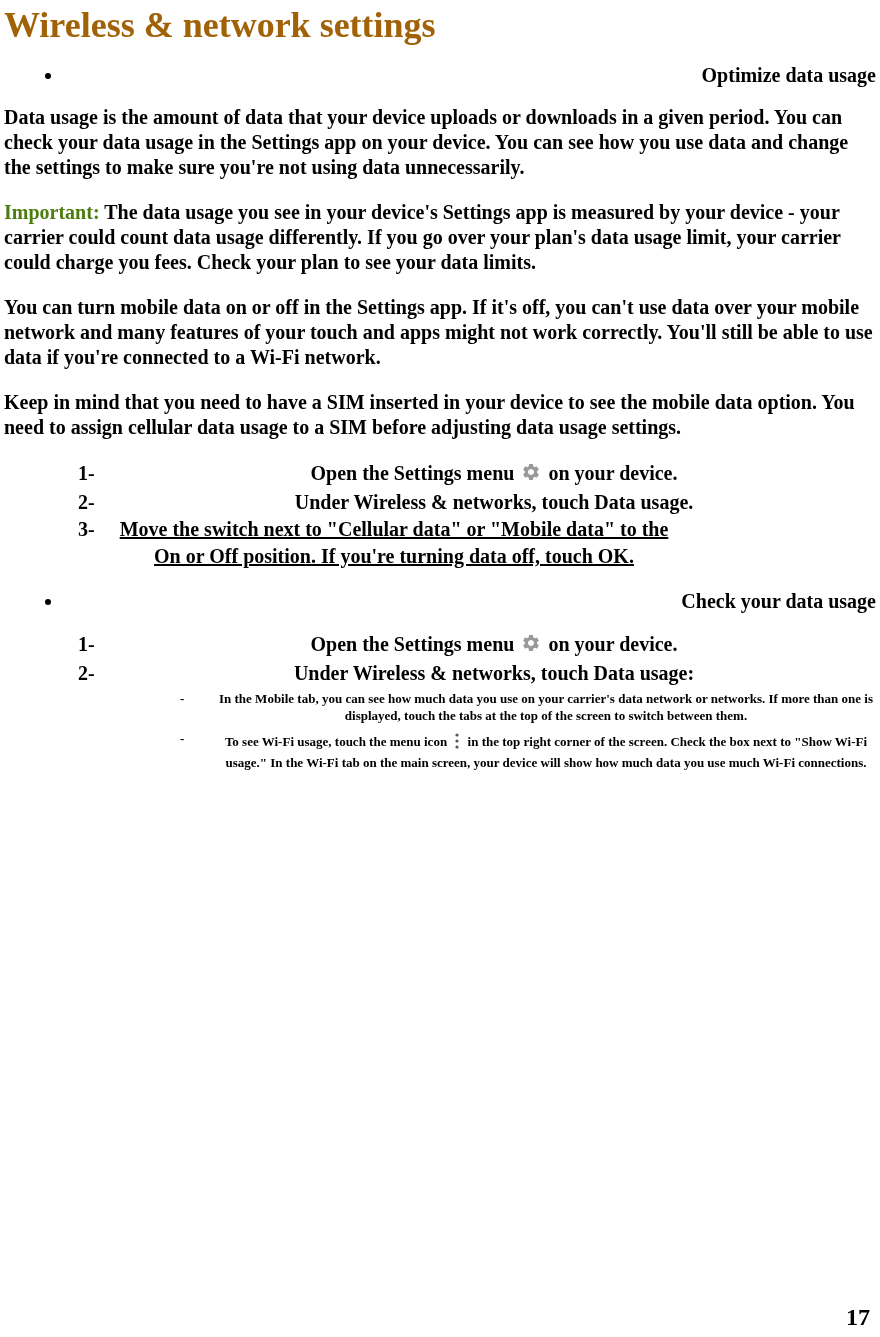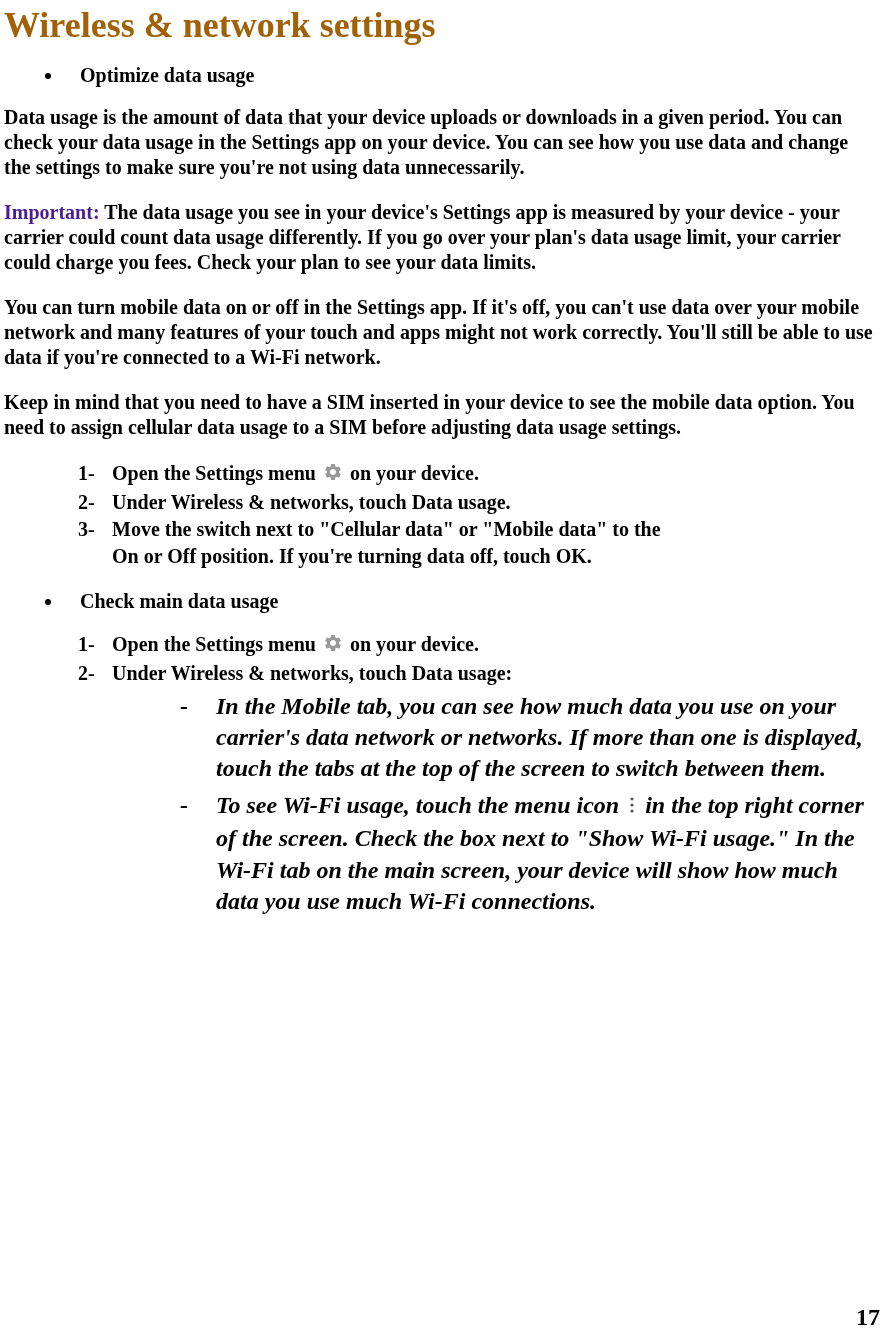--- a/index.html
+++ b/index.html
@@ -16,90 +16,91 @@
     h1 {
       color: #a16207;
       font-size: 36px;
       font-weight: bold;
       margin: 4px 0 18px 0;
     }
     .bullet-list {
       list-style-type: disc;
       margin: 0 0 18px 0;
       padding-left: 60px;
+      text-align: right;
     }
     .bullet-list li {
       font-weight: bold;
       font-size: 20px;
       padding-left: 16px;
       margin-bottom: 4px;
     }
     p.body {
       font-size: 20px;
       font-weight: bold;
       margin: 0 0 20px 0;
       line-height: 1.25;
       font-family: Liberation Serif, serif;
     }
     .important {
-      color: #4c1d95;
+      color: #4d7c0f;
       font-weight: bold;
     }
     .steps {
       list-style: none;
       margin: 0 0 20px 0;
       padding-left: 74px;
       counter-reset: step;
     }
     .steps > li {
       font-weight: bold;
       font-size: 20px;
       line-height: 1.35;
       padding-left: 34px;
       position: relative;
+      text-align: center;
     }
     .steps > li::before {
       counter-increment: step;
       content: counter(step) "-";
       position: absolute;
       left: 0;
       font-weight: bold;
     }
     .sub-list {
       list-style: none;
       margin: 4px 0 0 0;
       padding-left: 68px;
     }
     .sub-list > li {
       font-weight: bold;
-      font-size: 24px;
+      font-size: 13px;
       line-height: 1.3;
       position: relative;
       padding-left: 36px;
       margin-bottom: 6px;
-      font-style: italic;
     }
     .sub-list > li::before {
       content: "-";
       position: absolute;
       left: 0;
     }
     .settings-icon {
       display: inline-block;
       vertical-align: middle;
       margin: 0 2px;
     }
     .menu-icon {
       display: inline-block;
       vertical-align: middle;
       margin: 0 2px;
     }
     .page-number {
       position: absolute;
-      right: 0;
+      right: 10px;
       bottom: 10px;
       font-size: 24px;
       font-weight: bold;
     }
     .page-wrap {
       position: relative;
       min-height: 1337px;
     }
   </style>
 </head>
@@ -124,25 +125,25 @@
   <p class="body">Keep in mind that you need to have a SIM inserted in your device to see the mobile data option. You need to assign cellular data usage to a SIM before adjusting data usage settings.</p>
 
 
   <ol class="steps">
     <li>
       <span>Open the Settings menu </span><span class="settings-icon"><svg width="20" height="20" viewBox="0 0 24 24">
               <path fill="#999" d="M19.14,12.94c0.04-0.31,0.06-0.62,0.06-0.94s-0.02-0.63-0.06-0.94l2.03-1.58c0.18-0.14,0.23-0.41,0.12-0.61l-1.92-3.32 c-0.12-0.21-0.37-0.29-0.59-0.21l-2.39,0.96c-0.5-0.38-1.03-0.7-1.62-0.94L14.4,2.81c-0.04-0.24-0.24-0.41-0.48-0.41h-3.84 c-0.24,0-0.44,0.17-0.48,0.41L9.23,5.35C8.64,5.59,8.11,5.92,7.61,6.29L5.22,5.33C5,5.25,4.75,5.33,4.63,5.54L2.71,8.87 C2.6,9.08,2.65,9.34,2.83,9.48l2.03,1.58C4.82,11.37,4.8,11.69,4.8,12s0.02,0.63,0.06,0.94l-2.03,1.58 c-0.18,0.14-0.23,0.41-0.12,0.61l1.92,3.32c0.12,0.21,0.37,0.29,0.59,0.21l2.39-0.96c0.5,0.38,1.03,0.7,1.62,0.94l0.37,2.55 c0.04,0.24,0.24,0.41,0.48,0.41h3.84c0.24,0,0.44-0.17,0.48-0.41l0.37-2.55c0.59-0.24,1.12-0.56,1.62-0.94l2.39,0.96 c0.22,0.08,0.47,0,0.59-0.21l1.92-3.32c0.12-0.21,0.07-0.47-0.12-0.61L19.14,12.94z M12,15.6c-1.98,0-3.6-1.62-3.6-3.6 s1.62-3.6,3.6-3.6s3.6,1.62,3.6,3.6S13.98,15.6,12,15.6z"></path>
             </svg></span><span> on your device.</span>
     </li>
     <li>Under Wireless &amp; networks, touch Data usage.</li>
-    <li style="padding-right: 200px;">Move the switch next to "Cellular data" or "Mobile data" to the On or Off position. If you're turning data off, touch OK.</li>
+    <li style="padding-right: 200px; text-decoration: underline;">Move the switch next to "Cellular data" or "Mobile data" to the On or Off position. If you're turning data off, touch OK.</li>
   </ol>
 
   <ul class="bullet-list">
-    <li>Check main data usage</li>
+    <li>Check your data usage</li>
   </ul>
 
 
   <ol class="steps">
     <li>
       <span>Open the Settings menu </span><span class="settings-icon"><svg width="20" height="20" viewBox="0 0 24 24">
               <path fill="#999" d="M19.14,12.94c0.04-0.31,0.06-0.62,0.06-0.94s-0.02-0.63-0.06-0.94l2.03-1.58c0.18-0.14,0.23-0.41,0.12-0.61l-1.92-3.32 c-0.12-0.21-0.37-0.29-0.59-0.21l-2.39,0.96c-0.5-0.38-1.03-0.7-1.62-0.94L14.4,2.81c-0.04-0.24-0.24-0.41-0.48-0.41h-3.84 c-0.24,0-0.44,0.17-0.48,0.41L9.23,5.35C8.64,5.59,8.11,5.92,7.61,6.29L5.22,5.33C5,5.25,4.75,5.33,4.63,5.54L2.71,8.87 C2.6,9.08,2.65,9.34,2.83,9.48l2.03,1.58C4.82,11.37,4.8,11.69,4.8,12s0.02,0.63,0.06,0.94l-2.03,1.58 c-0.18,0.14-0.23,0.41-0.12,0.61l1.92,3.32c0.12,0.21,0.37,0.29,0.59,0.21l2.39-0.96c0.5,0.38,1.03,0.7,1.62,0.94l0.37,2.55 c0.04,0.24,0.24,0.41,0.48,0.41h3.84c0.24,0,0.44-0.17,0.48-0.41l0.37-2.55c0.59-0.24,1.12-0.56,1.62-0.94l2.39,0.96 c0.22,0.08,0.47,0,0.59-0.21l1.92-3.32c0.12-0.21,0.07-0.47-0.12-0.61L19.14,12.94z M12,15.6c-1.98,0-3.6-1.62-3.6-3.6 s1.62-3.6,3.6-3.6s3.6,1.62,3.6,3.6S13.98,15.6,12,15.6z"></path>
             </svg></span><span> on your device.</span>
     </li>
     <li>

